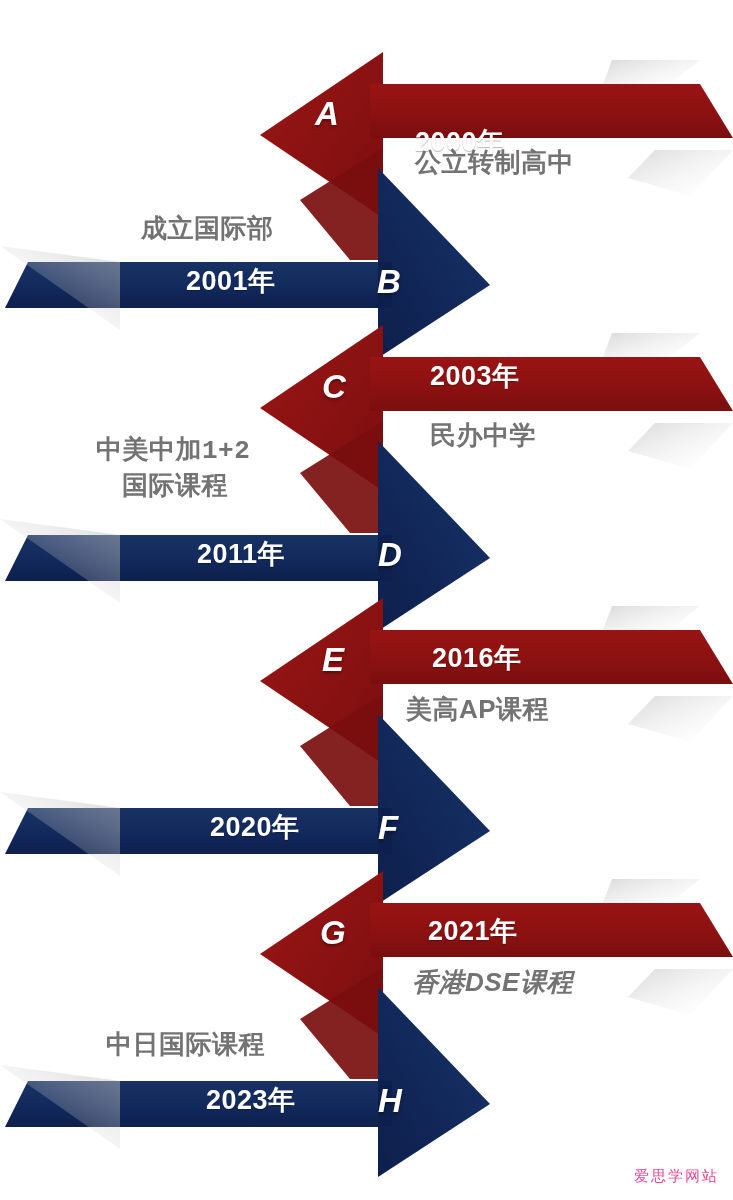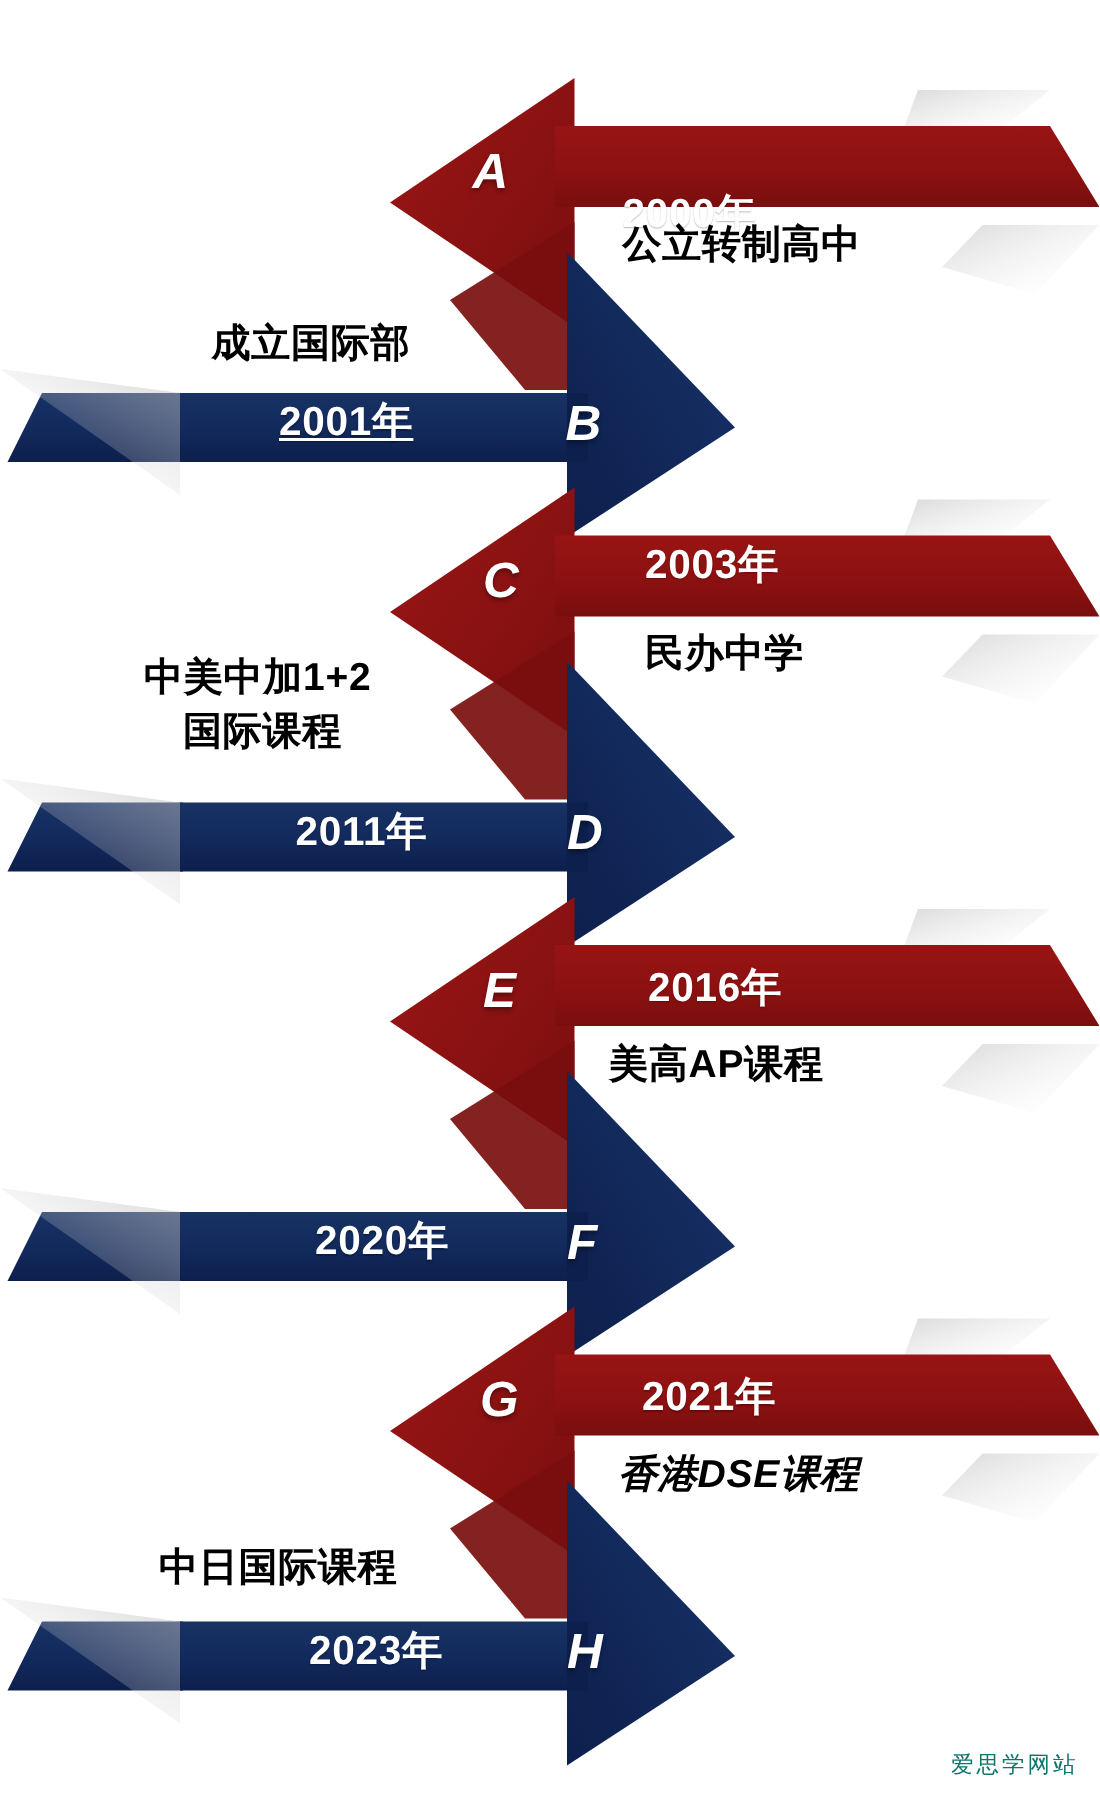--- a/index.html
+++ b/index.html
@@ -40,43 +40,44 @@
   }
   
   .year {
     color: #ffffff;
     font-size: 27px;
     letter-spacing: 0.5px;
     text-shadow: 0 1px 1px rgba(0,0,0,0.28);
   }
   
   .desc {
-    color: #000000;
+    color: #737373;
     font-size: 26px;
     letter-spacing: 0.5px;
     text-shadow: 0 1px 0 rgba(255,255,255,0.9);
   }
   .desc.two-line {
     line-height: 1.14;
     text-align: right;
+    font-family: Liberation Mono, monospace;
   }
   
   .step-letter {
     color: #ffffff;
     font-size: 33px;
     font-style: italic;
     font-weight: bold;
     text-shadow: 0 2px 3px rgba(0,0,0,0.35);
   }
   .watermark {
     position: absolute;
     right: 14px;
     bottom: 14px;
     font-size: 15px;
-    color: #0f766e;
+    color: #ec4899;
     letter-spacing: 2px;
     font-weight: normal;
     white-space: pre;
   }
 </style>
 </head>
 <body>
 
 <div id="stage">
 
@@ -162,21 +163,21 @@
     <polygon points="378,1081 392,1081 392,1127 378,1127" fill="#0D1F4C"></polygon>
   </svg>
 
   <div class="overlay">
 
     <div class="txt step-letter" style="left:315px; top:95px;">A</div>
     <div class="txt year" style="left:415px; top:96px;margin-top:31px;">2000年</div>
     <div class="txt desc" style="left:415px; top:147px;">公立转制高中</div>
 
     <div class="txt step-letter" style="left:377px; top:263px;">B</div>
-    <div class="txt year" style="left:186px; top:266px;text-decoration:underline;">2001年</div>
+    <div class="txt year" style="left:186px; top:266px;">2001年</div>
     <div class="txt desc" style="left:141px; top:213px;">成立国际部</div>
 
     <div class="txt step-letter" style="left:322px; top:368px;">C</div>
     <div class="txt year" style="left:430px; top:361px;">2003年</div>
     <div class="txt desc" style="left:430px; top:420px;">民办中学</div>
 
     <div class="txt step-letter" style="left:378px; top:536px;">D</div>
     <div class="txt year" style="left:197px; top:539px;">2011年</div>
     <div class="txt desc two-line" style="left:96px; top:437px;">中美中加1+2</div>
     <div class="txt desc two-line" style="left:122px; top:473px;">国际课程</div>

